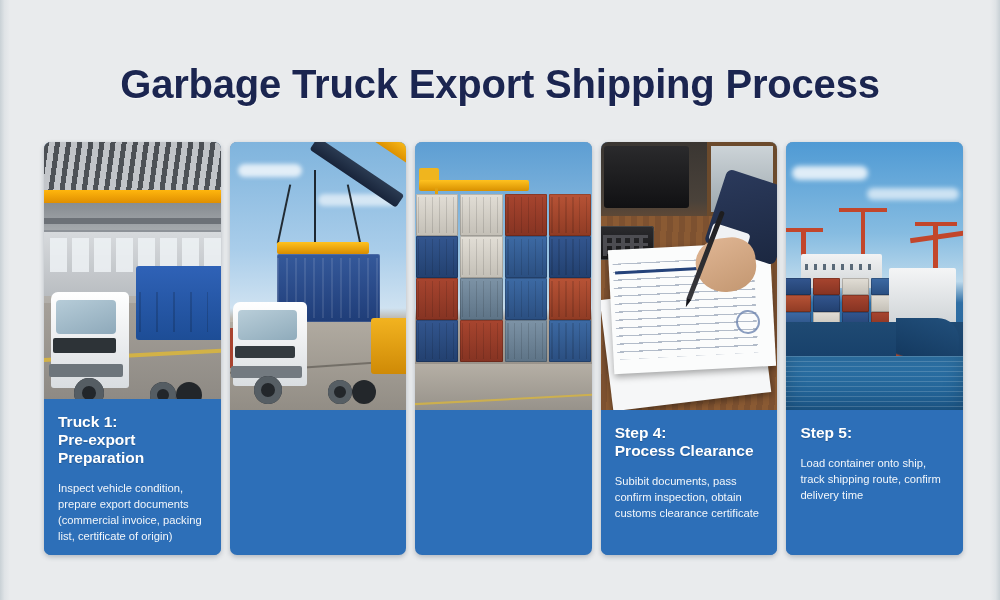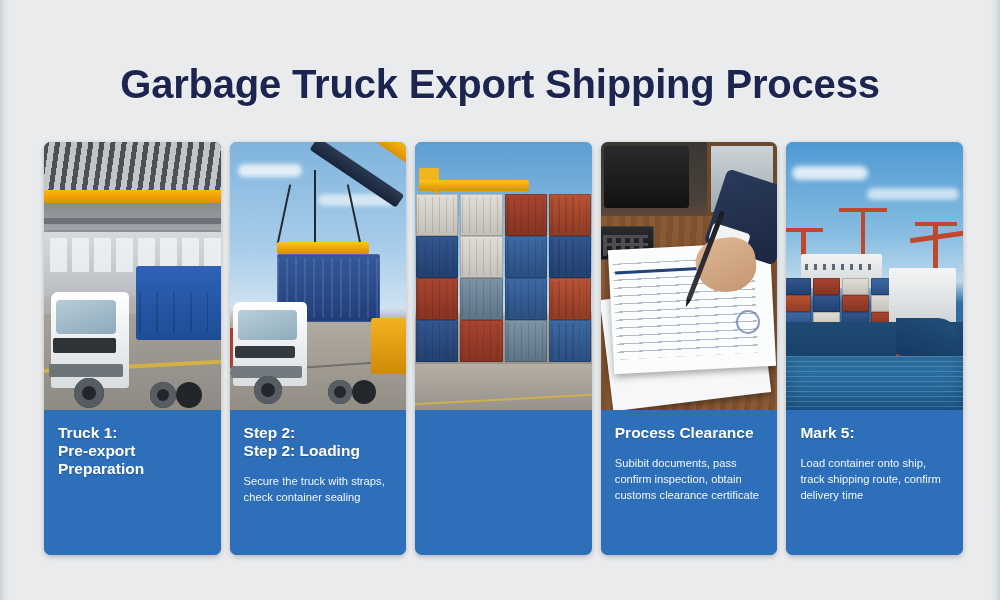--- a/index.html
+++ b/index.html
@@ -233,20 +233,21 @@
           <div class="s1-bump"></div>
           <div class="s1-w1"></div>
           <div class="s1-w2"></div>
         </div>
       </div>
       <div class="card-body">
         <div class="step-title">
           <span class="lbl">Truck 1:</span>
           <span class="nm">Pre-export Preparation</span>
         </div>
+        <div class="step-desc">Inspect vehicle condition, prepare export documents (commercial invoice, packing list, certificate of origin)</div>
       </div>
     </div>
 
     <div class="card">
       <div class="card-photo">
         <div class="scene">
           <div class="s2-sky"></div>
           <div class="s2-cloud"></div>
           <div class="s2-cloud2"></div>
           <div class="s2-ground"></div>
@@ -261,27 +262,20 @@
           <div class="s2-redbox"></div>
           <div class="s2-ytruck"></div>
           <div class="s2-cab"></div>
           <div class="s2-glass"></div>
           <div class="s2-grille"></div>
           <div class="s2-bump"></div>
           <div class="s2-w1"></div>
           <div class="s2-w2"></div>
         </div>
       </div>
-      <div class="card-body">
-        <div class="step-title">
-          <span class="lbl">Step 2:</span>
-          <span class="nm">Step 2: Loading</span>
-        </div>
-        <div class="step-desc">Secure the truck with straps, check container sealing</div>
-      </div>
     </div>
 
     <div class="card">
       <div class="card-photo">
         <div class="scene">
           <div class="s3-sky"></div>
           <div class="s3-crane-cab"></div>
           <div class="s3-crane"></div>
           <div class="s3-crane-leg"></div>
           <div class="s3-stack">
@@ -331,20 +325,21 @@
           <div class="s4-hdr"></div>
           <div class="s4-stamp"></div>
           <div class="s4-sleeve"></div>
           <div class="s4-cuff"></div>
           <div class="s4-hand"></div>
           <div class="s4-pen"></div>
         </div>
       </div>
       <div class="card-body">
         <div class="step-title">
+          <span class="lbl">Step 4:</span>
           <span class="nm">Process Clearance</span>
         </div>
         <div class="step-desc">Subibit documents, pass confirm inspection, obtain customs clearance certificate</div>
       </div>
     </div>
 
     <div class="card">
       <div class="card-photo">
         <div class="scene">
           <div class="s5-sky"></div>
@@ -377,20 +372,20 @@
           </div>
           <div class="s5-deckhouse"></div>
           <div class="s5-hull"></div>
           <div class="s5-bow"></div>
           <div class="s5-bulb"></div>
           <div class="s5-water"></div>
         </div>
       </div>
       <div class="card-body">
         <div class="step-title">
-          <span class="lbl">Mark 5:</span>
+          <span class="lbl">Step 5:</span>
         </div>
         <div class="step-desc">Load container onto ship, track shipping route, confirm delivery time</div>
       </div>
     </div>
 
   </div>
 </div>
 
 </body></html>

